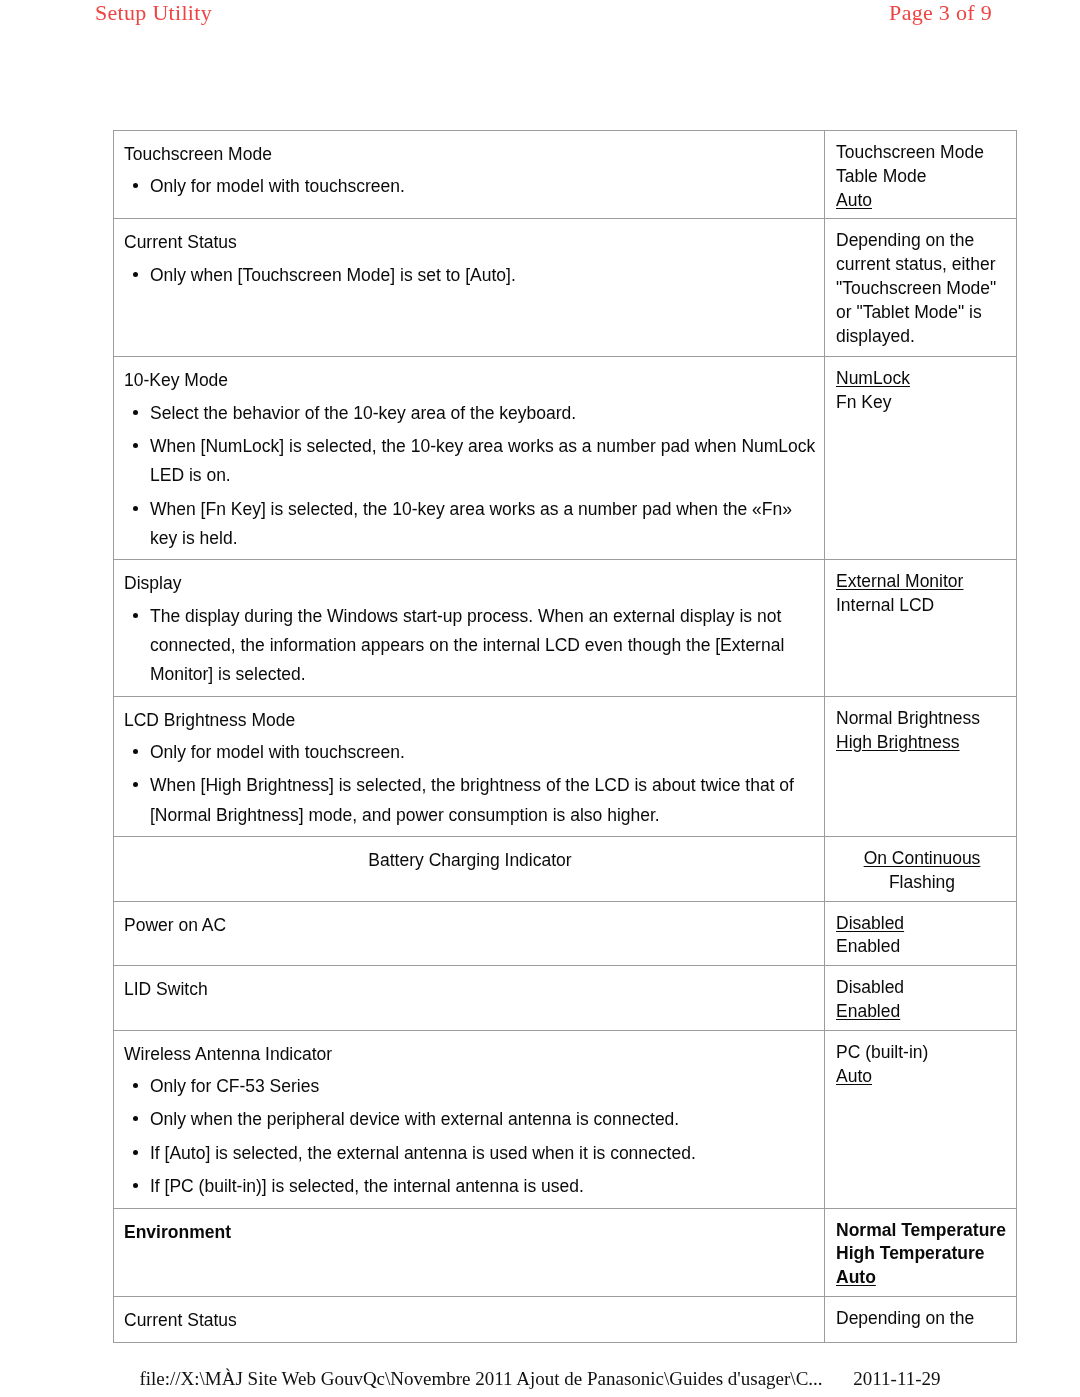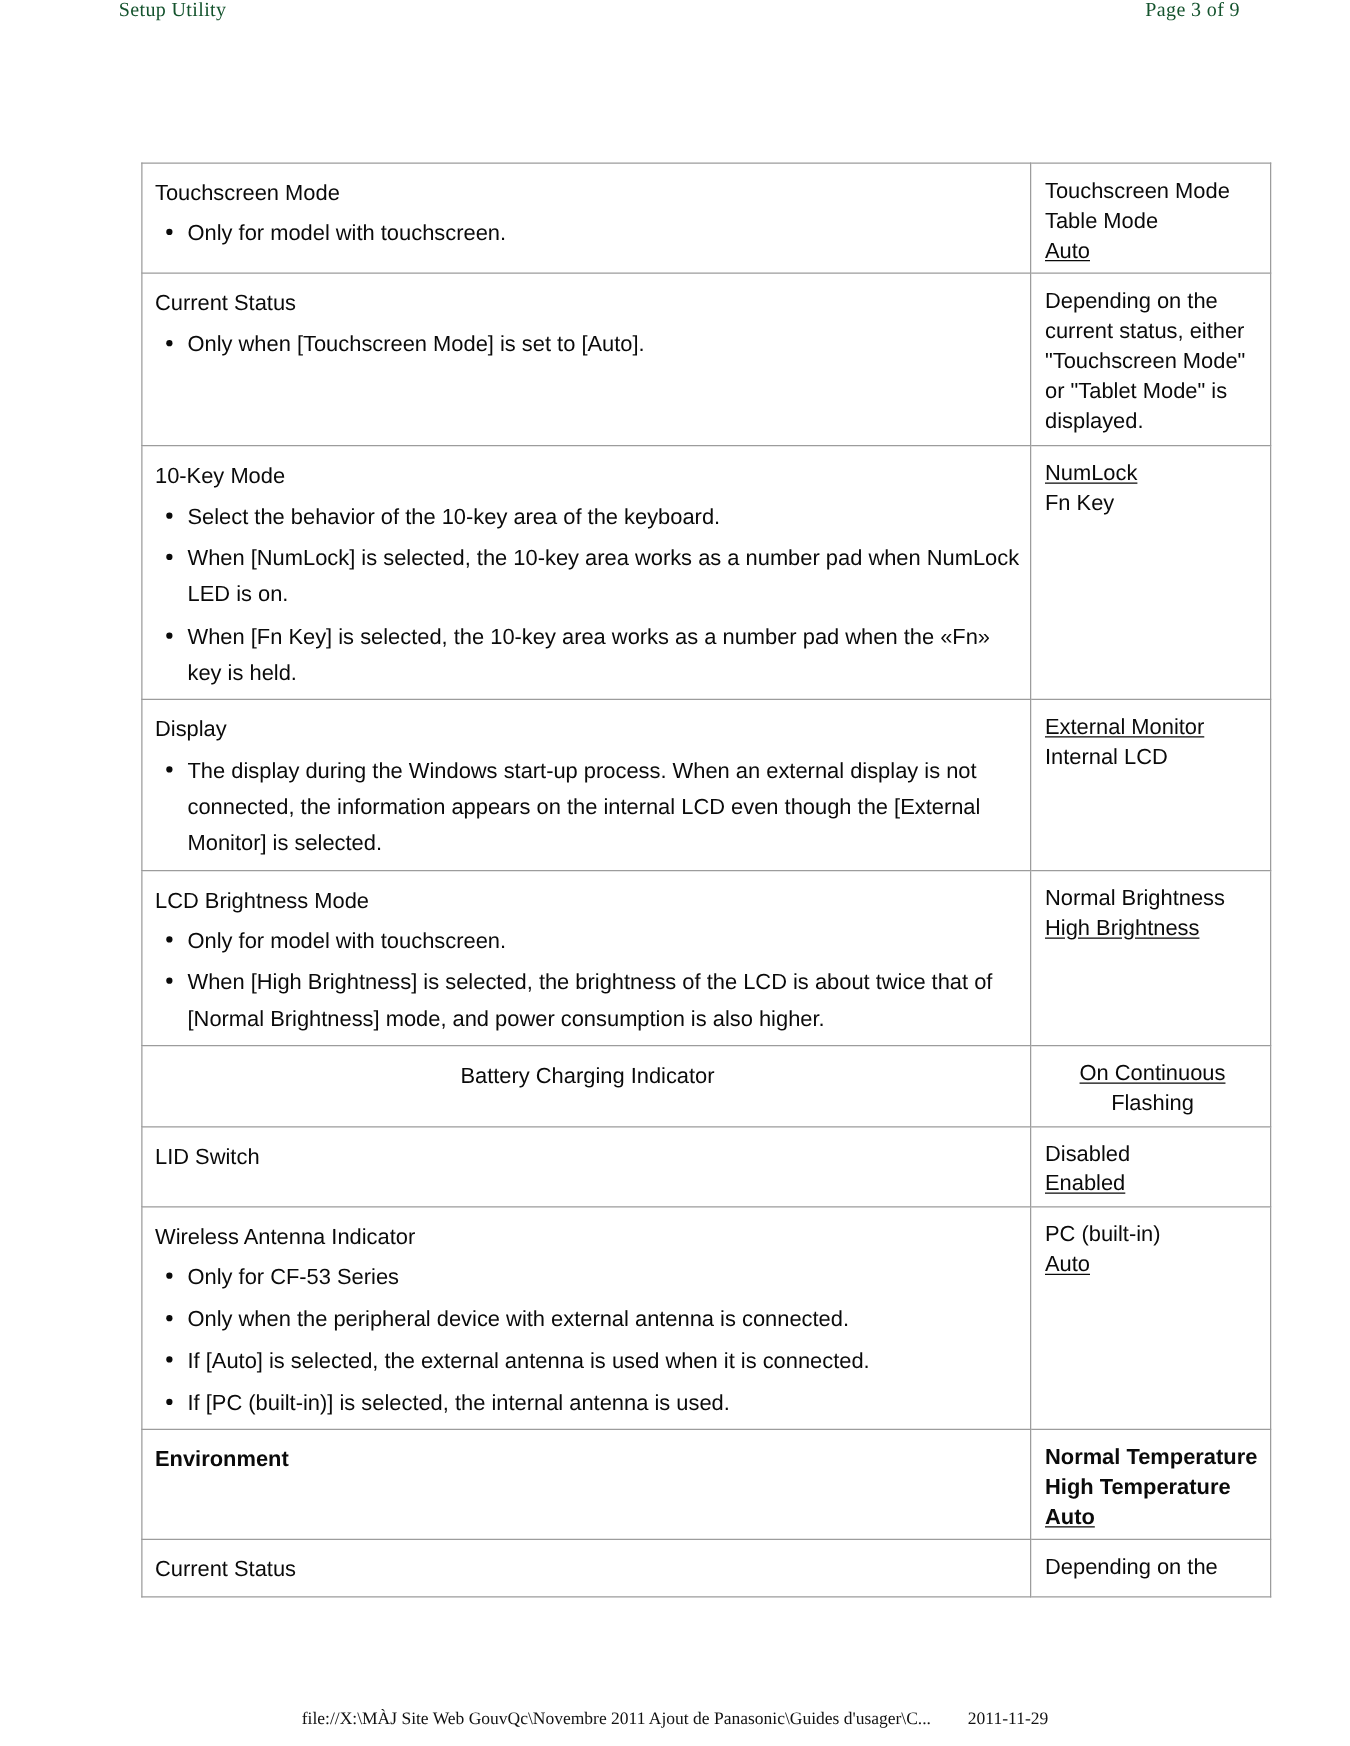--- a/index.html
+++ b/index.html
@@ -20,23 +20,23 @@
   .page-header {
     position: absolute;
     top: 0;
     left: 95px;
     right: 88px;
     height: 36px;
     display: flex;
     align-items: flex-start;
     justify-content: space-between;
     font-family: "Liberation Serif", serif;
-    font-size: 16px;
+    font-size: 22px;
     letter-spacing: 0.3px;
-    color: #14532d;
+    color: #ef4444;
   }
   .page-header .hdr-title { white-space: nowrap; }
   .page-header .hdr-page  { white-space: nowrap; margin-left: 16px; }
 
   
   .spec-table {
     position: absolute;
     left: 113px;
     top: 130px;
     width: 866px;
@@ -106,21 +106,21 @@
   .h-r11 { height: 18px; }
 
   
   .page-footer {
     position: absolute;
     left: 0;
     right: 0;
     top: 1368px;
     text-align: center;
     font-family: "Liberation Serif", serif;
-    font-size: 14px;
+    font-size: 19px;
     color: #111111;
     white-space: nowrap;
   }
   .page-footer .f-path { }
   .page-footer .f-date { margin-left: 26px; }
 </style>
 </head>
 <body>
 
 <div class="page-header">
@@ -211,20 +211,31 @@
         <div class="row-title">Battery Charging Indicator</div>
       </td>
       <td class="col-opts">
         <div class="opts">
           <span class="opt is-default">On Continuous</span>
           <span class="opt">Flashing</span>
         </div>
       </td>
     </tr>
 
+    <tr class="h-r7">
+      <td class="col-desc">
+        <div class="row-title">Power on AC</div>
+      </td>
+      <td class="col-opts">
+        <div class="opts">
+          <span class="opt is-default">Disabled</span>
+          <span class="opt">Enabled</span>
+        </div>
+      </td>
+    </tr>
 
     <tr class="h-r8">
       <td class="col-desc">
         <div class="row-title">LID Switch</div>
       </td>
       <td class="col-opts">
         <div class="opts">
           <span class="opt">Disabled</span>
           <span class="opt is-default">Enabled</span>
         </div>

